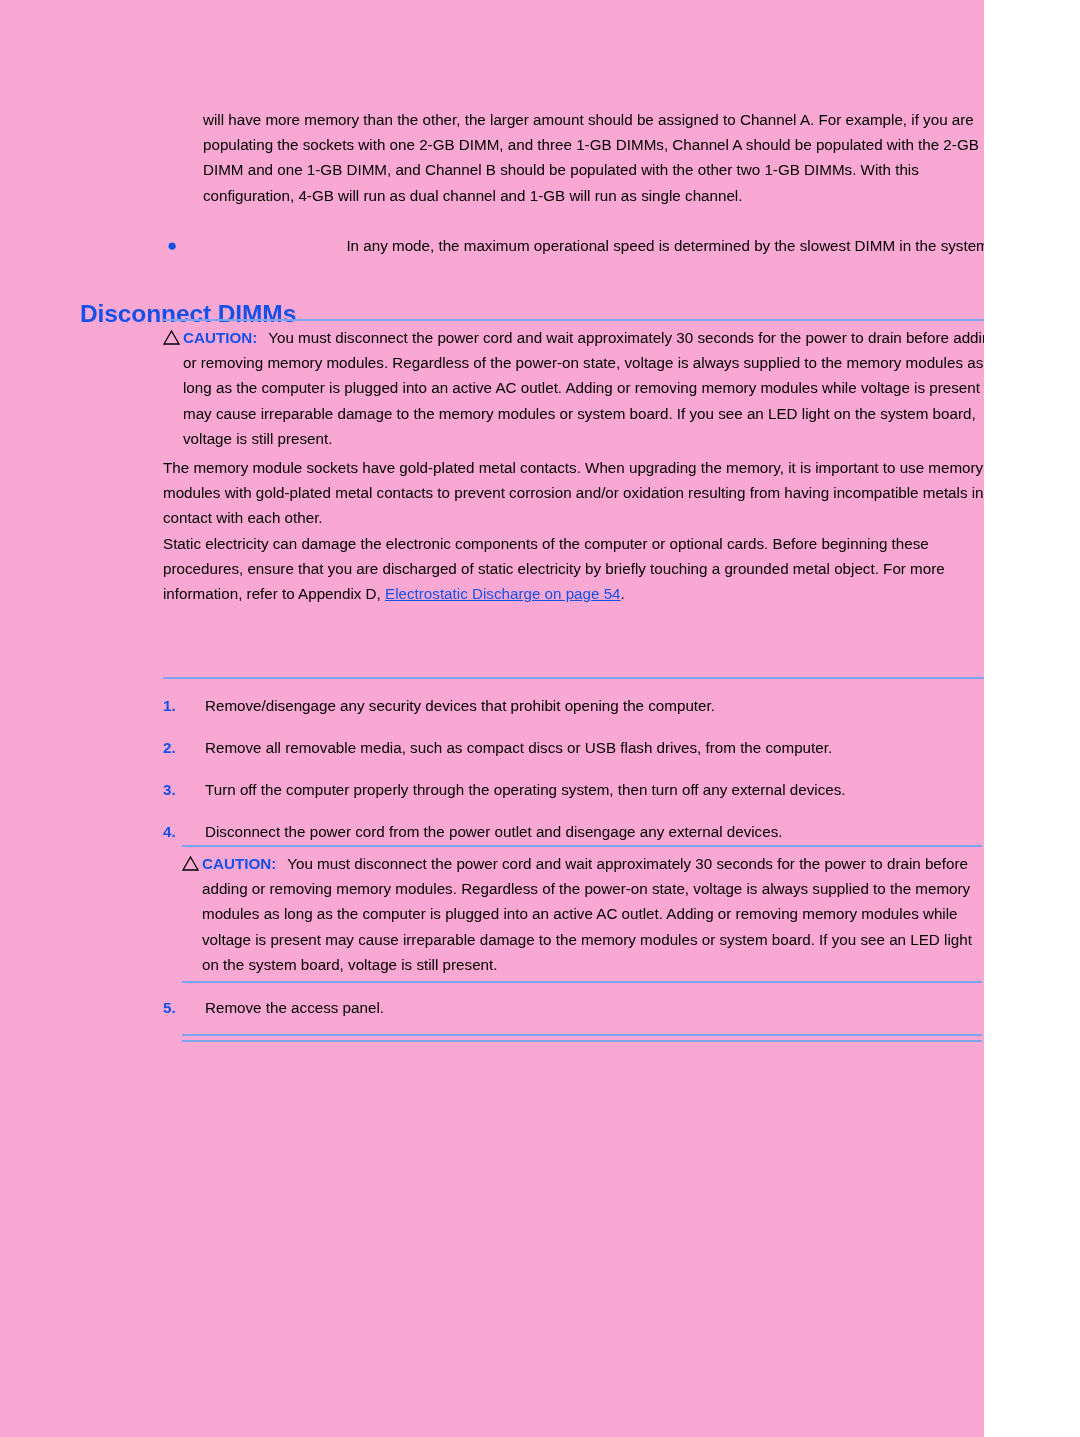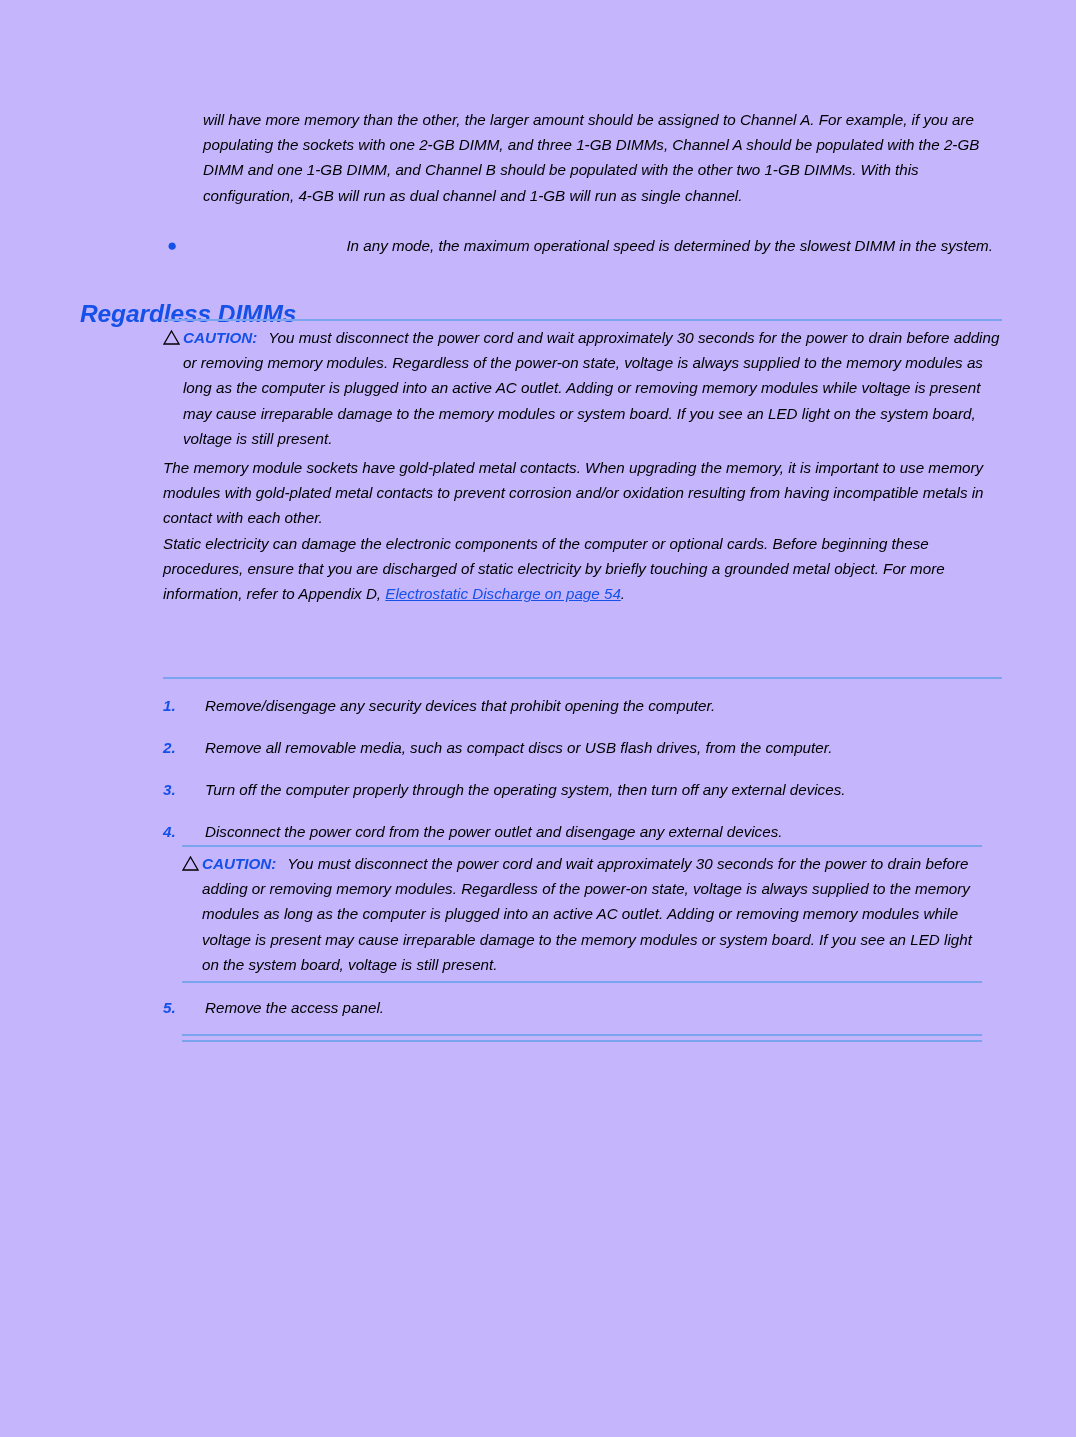--- a/index.html
+++ b/index.html
@@ -7,26 +7,25 @@
     margin: 0;
     padding: 0;
     background: #ffffff;
   }
   body {
     font-family: "Liberation Sans", sans-serif;
     color: #000000;
   }
   .page {
     position: relative;
-    width: 1076px;
+    width: 984px;
     height: 1437px;
-    background: #c4b5fd;
+    background: #f9a8d4;
     overflow: hidden;
     box-sizing: border-box;
-    font-style: italic;
   }
 
   
   .body-text {
     font-size: 15.2px;
     line-height: 25.2px;
     color: #000000;
     text-align: left;
   }
 
@@ -223,21 +222,21 @@
 
 <div class="page">
 
   <div class="para-continuation body-text">will have more memory than the other, the larger amount should be assigned to Channel A. For example, if you are populating the sockets with one 2-GB DIMM, and three 1-GB DIMMs, Channel A should be populated with the 2-GB DIMM and one 1-GB DIMM, and Channel B should be populated with the other two 1-GB DIMMs. With this configuration, 4-GB will run as dual channel and 1-GB will run as single channel.</div>
 
   <div class="bullet-row">
     <div class="bullet-marker">●</div>
     <div class="bullet-text body-text">In any mode, the maximum operational speed is determined by the slowest DIMM in the system.</div>
   </div>
 
-  <h2 class="section-heading">Regardless DIMMs</h2>
+  <h2 class="section-heading">Disconnect DIMMs</h2>
 
   <div class="admon" id="caution-1">
     <div class="rule"></div>
     <div class="admon-body">
       <div class="admon-icon">
         <svg class="tri" width="17" height="15" viewBox="0 0 17 15">
           <path d="M8.5 1 L16 14 L1 14 Z" fill="none" stroke="#000000" stroke-width="1.3"></path>
         </svg>
       </div>
       <div class="admon-content body-text">

